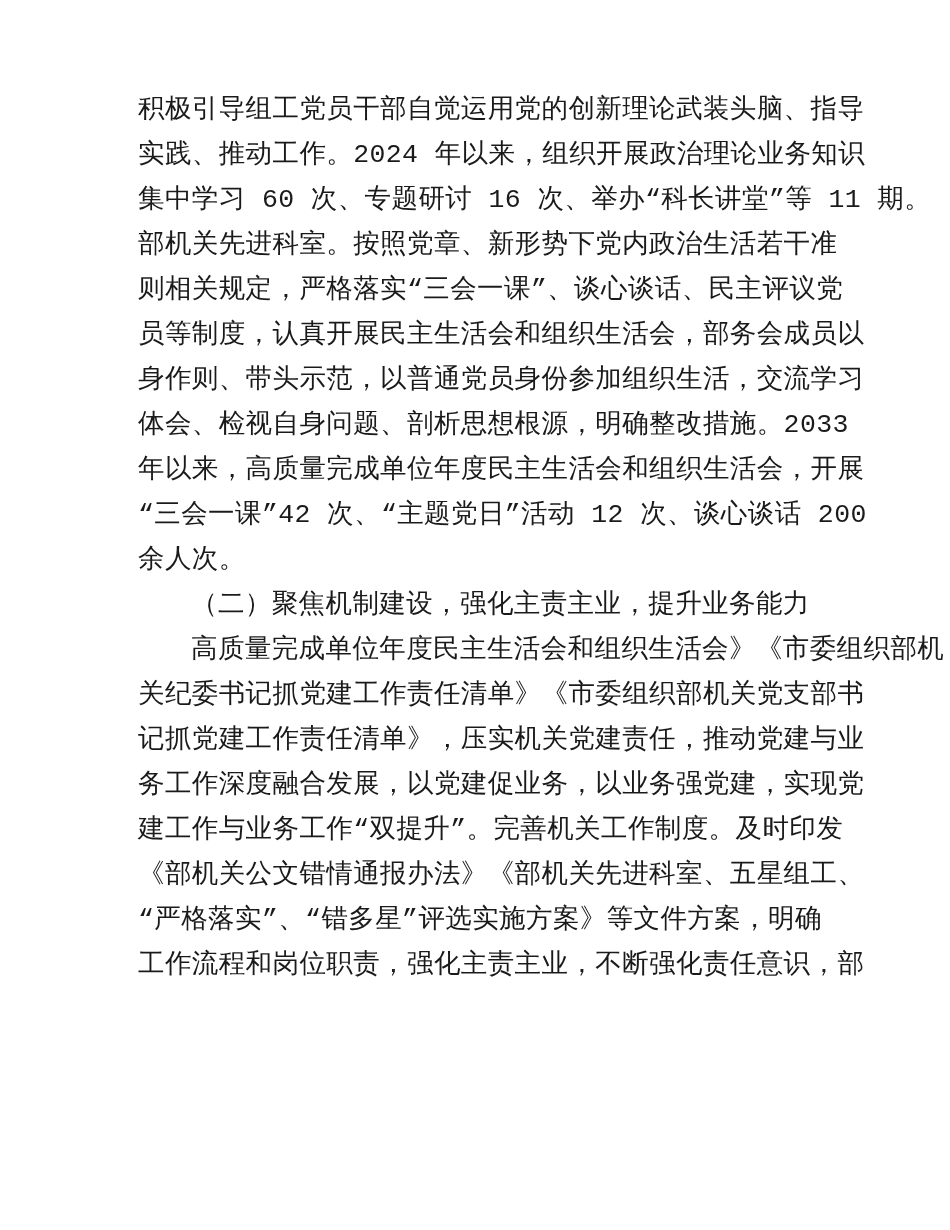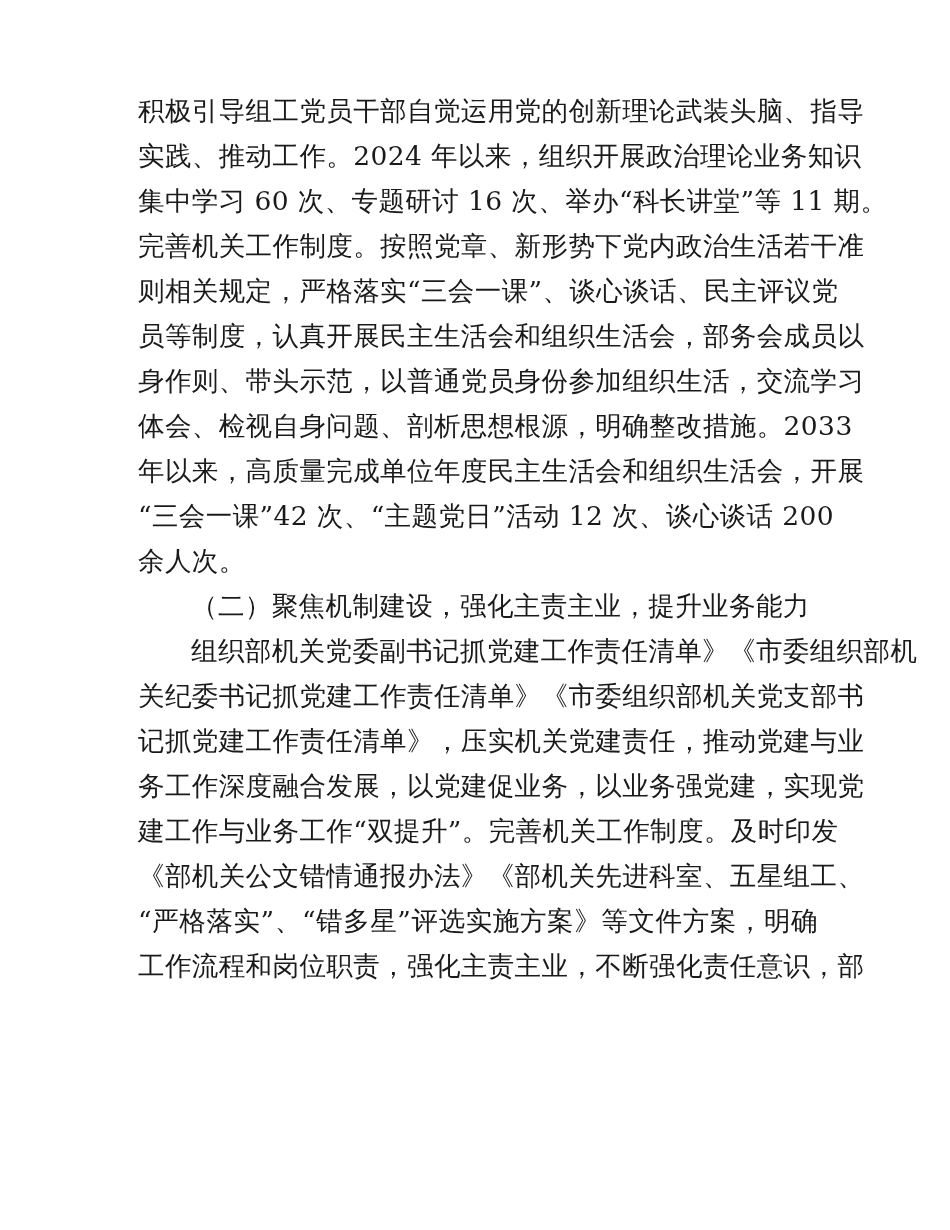--- a/index.html
+++ b/index.html
@@ -36,20 +36,21 @@
     text-align: justify;
     text-justify: inter-character;
   }
   
   .ln {
     display: block;
     text-align: justify;
     text-align-last: justify;
     text-justify: inter-character;
     white-space: nowrap;
+    font-family: Liberation Mono, monospace;
   }
   .ln.last {
     text-align-last: left;
   }
   .para.indented .ln:first-child {
     padding-left: 53px;
   }
   .heading-para .ln {
     text-align-last: left;
     padding-left: 53px;
@@ -57,34 +58,34 @@
 </style>
 </head>
 <body>
 
 <div class="page">
   <div class="text-block" id="text-block">
       <div class="para">
         <span class="ln">积极引导组工党员干部自觉运用党的创新理论武装头脑、指导</span>
         <span class="ln">实践、推动工作。2024 年以来，组织开展政治理论业务知识</span>
         <span class="ln">集中学习 60 次、专题研讨 16 次、举办“科长讲堂”等 11 期。</span>
-        <span class="ln">完善机关工作制度。按照党章、新形势下党内政治生活若干准</span>
+        <span class="ln">部机关先进科室。按照党章、新形势下党内政治生活若干准</span>
         <span class="ln">则相关规定，严格落实“三会一课”、谈心谈话、民主评议党</span>
         <span class="ln">员等制度，认真开展民主生活会和组织生活会，部务会成员以</span>
         <span class="ln">身作则、带头示范，以普通党员身份参加组织生活，交流学习</span>
         <span class="ln">体会、检视自身问题、剖析思想根源，明确整改措施。2033</span>
         <span class="ln">年以来，高质量完成单位年度民主生活会和组织生活会，开展</span>
         <span class="ln">“三会一课”42 次、“主题党日”活动 12 次、谈心谈话 200</span>
         <span class="ln last">余人次。</span>
       </div>
       <div class="para indented heading-para">
         <span class="ln last">（二）聚焦机制建设，强化主责主业，提升业务能力</span>
       </div>
       <div class="para indented">
-        <span class="ln">组织部机关党委副书记抓党建工作责任清单》《市委组织部机</span>
+        <span class="ln">高质量完成单位年度民主生活会和组织生活会》《市委组织部机</span>
         <span class="ln">关纪委书记抓党建工作责任清单》《市委组织部机关党支部书</span>
         <span class="ln">记抓党建工作责任清单》，压实机关党建责任，推动党建与业</span>
         <span class="ln">务工作深度融合发展，以党建促业务，以业务强党建，实现党</span>
         <span class="ln">建工作与业务工作“双提升”。完善机关工作制度。及时印发</span>
         <span class="ln">《部机关公文错情通报办法》《部机关先进科室、五星组工、</span>
         <span class="ln">“严格落实”、“错多星”评选实施方案》等文件方案，明确</span>
         <span class="ln last">工作流程和岗位职责，强化主责主业，不断强化责任意识，部</span>
       </div>
     </div>
 </div>

